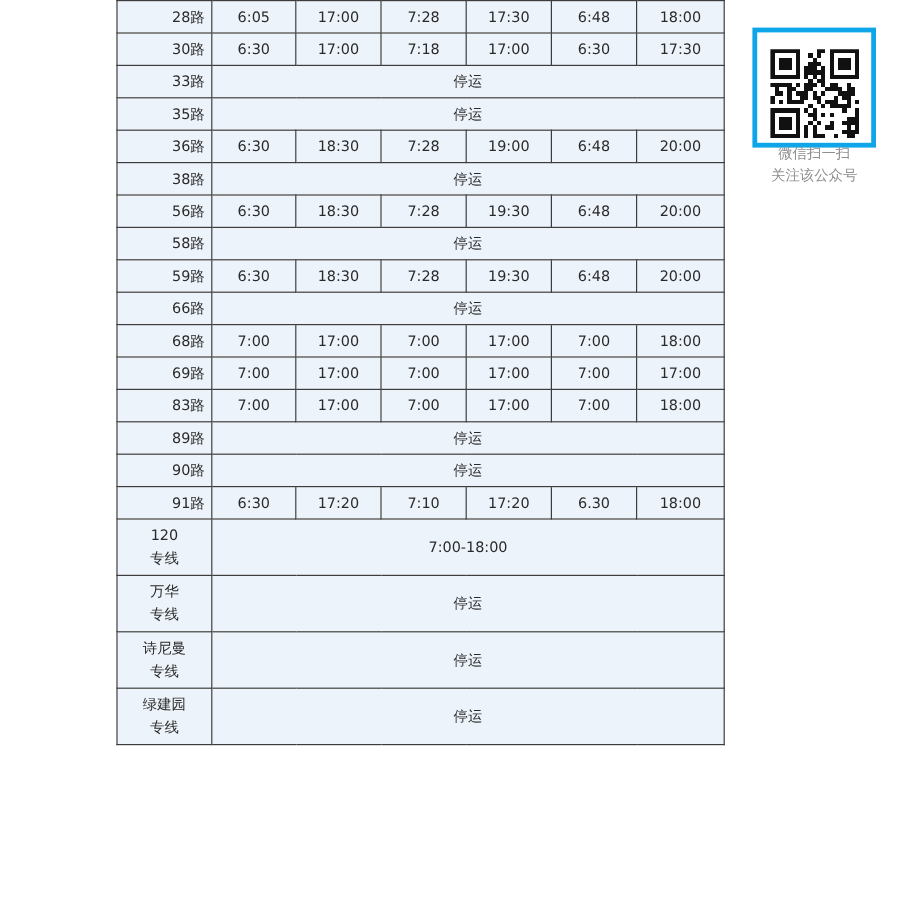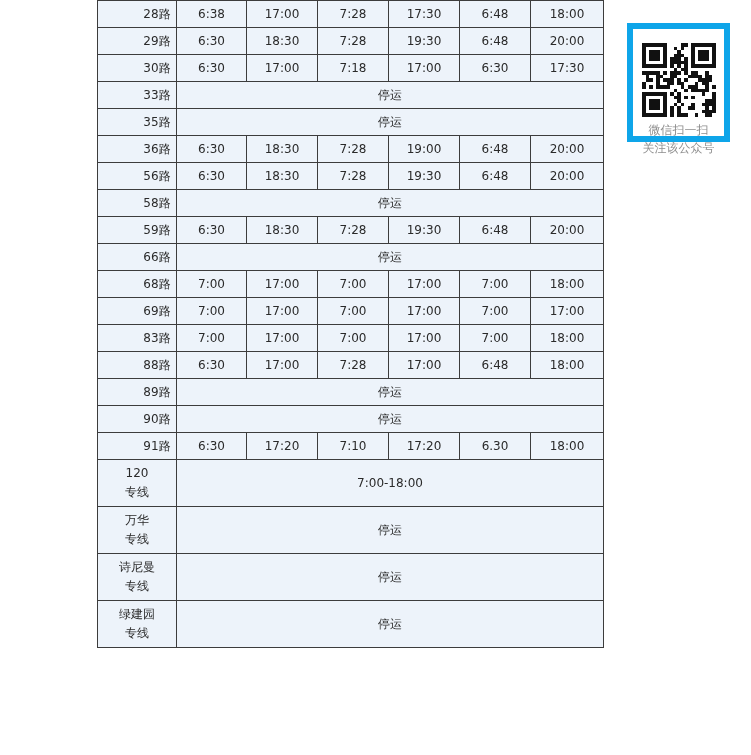--- a/index.html
+++ b/index.html
@@ -22,22 +22,22 @@
     padding:0; overflow:hidden;
   }
   tr.single { height:27px; }
   tr.tall   { height:47px; }
   .route-line { line-height:19px; }
   tr.single .route-line { line-height:normal;padding-left:40px; }
 
   
   .qr-panel {
     position:absolute; left:627px; top:23px;
-    width:103px; height:119px; box-sizing:border-box;
-    border:6px solid #0ea5e9; background:#ffffff;
+    width:103px; height:100px; box-sizing:border-box;
+    border:4px solid #0ea5e9; background:#ffffff;
     text-align:center;
   }
   .qr-svg { width:74px; height:74px; margin-top:14px; display:inline-block; }
   .qr-caption {
     font-size:12px; color:var(--caption,#8f8f8f);
     line-height:18px; white-space:nowrap;
   }
 </style>
 </head>
 <body>
@@ -52,102 +52,97 @@
       <col style="width:71px">
         <col style="width:71px">
         <col style="width:71px">
       <col style="width:73px">
     </colgroup>
     <tbody id="schedule-body">
         <tr class="single">
           <td>
             <div class="route-line">28路</div>
           </td>
-          <td>6:38</td>
+          <td>6:05</td>
           <td>17:00</td>
           <td>7:28</td>
           <td>17:30</td>
           <td>6:48</td>
           <td>18:00</td>
         </tr>
         <tr class="single">
           <td>
-            <div class="route-line">29路</div>
+            <div class="route-line">30路</div>
+          </td>
+          <td>6:30</td>
+          <td>17:00</td>
+          <td>7:18</td>
+          <td>17:00</td>
+          <td>6:30</td>
+          <td>17:30</td>
+        </tr>
+        <tr class="single">
+          <td>
+            <div class="route-line">33路</div>
+          </td>
+          <td colspan="6">停运</td>
+        </tr>
+        <tr class="single">
+          <td>
+            <div class="route-line">35路</div>
+          </td>
+          <td colspan="6">停运</td>
+        </tr>
+        <tr class="single">
+          <td>
+            <div class="route-line">36路</div>
+          </td>
+          <td>6:30</td>
+          <td>18:30</td>
+          <td>7:28</td>
+          <td>19:00</td>
+          <td>6:48</td>
+          <td>20:00</td>
+        </tr>
+        <tr class="single">
+          <td>
+            <div class="route-line">38路</div>
+          </td>
+          <td colspan="6">停运</td>
+        </tr>
+        <tr class="single">
+          <td>
+            <div class="route-line">56路</div>
           </td>
           <td>6:30</td>
           <td>18:30</td>
           <td>7:28</td>
           <td>19:30</td>
           <td>6:48</td>
           <td>20:00</td>
         </tr>
         <tr class="single">
           <td>
-            <div class="route-line">30路</div>
-          </td>
-          <td>6:30</td>
-          <td>17:00</td>
-          <td>7:18</td>
-          <td>17:00</td>
-          <td>6:30</td>
-          <td>17:30</td>
-        </tr>
-        <tr class="single">
-          <td>
-            <div class="route-line">33路</div>
-          </td>
-          <td colspan="6">停运</td>
-        </tr>
-        <tr class="single">
-          <td>
-            <div class="route-line">35路</div>
-          </td>
-          <td colspan="6">停运</td>
-        </tr>
-        <tr class="single">
-          <td>
-            <div class="route-line">36路</div>
-          </td>
-          <td>6:30</td>
-          <td>18:30</td>
-          <td>7:28</td>
-          <td>19:00</td>
-          <td>6:48</td>
-          <td>20:00</td>
-        </tr>
-        <tr class="single">
-          <td>
-            <div class="route-line">56路</div>
+            <div class="route-line">58路</div>
+          </td>
+          <td colspan="6">停运</td>
+        </tr>
+        <tr class="single">
+          <td>
+            <div class="route-line">59路</div>
           </td>
           <td>6:30</td>
           <td>18:30</td>
           <td>7:28</td>
           <td>19:30</td>
           <td>6:48</td>
           <td>20:00</td>
         </tr>
         <tr class="single">
           <td>
-            <div class="route-line">58路</div>
-          </td>
-          <td colspan="6">停运</td>
-        </tr>
-        <tr class="single">
-          <td>
-            <div class="route-line">59路</div>
-          </td>
-          <td>6:30</td>
-          <td>18:30</td>
-          <td>7:28</td>
-          <td>19:30</td>
-          <td>6:48</td>
-          <td>20:00</td>
-        </tr>
-        <tr class="single">
-          <td>
             <div class="route-line">66路</div>
           </td>
           <td colspan="6">停运</td>
         </tr>
         <tr class="single">
           <td>
             <div class="route-line">68路</div>
           </td>
           <td>7:00</td>
           <td>17:00</td>
@@ -169,31 +164,20 @@
         </tr>
         <tr class="single">
           <td>
             <div class="route-line">83路</div>
           </td>
           <td>7:00</td>
           <td>17:00</td>
           <td>7:00</td>
           <td>17:00</td>
           <td>7:00</td>
-          <td>18:00</td>
-        </tr>
-        <tr class="single">
-          <td>
-            <div class="route-line">88路</div>
-          </td>
-          <td>6:30</td>
-          <td>17:00</td>
-          <td>7:28</td>
-          <td>17:00</td>
-          <td>6:48</td>
           <td>18:00</td>
         </tr>
         <tr class="single">
           <td>
             <div class="route-line">89路</div>
           </td>
           <td colspan="6">停运</td>
         </tr>
         <tr class="single">
           <td>

